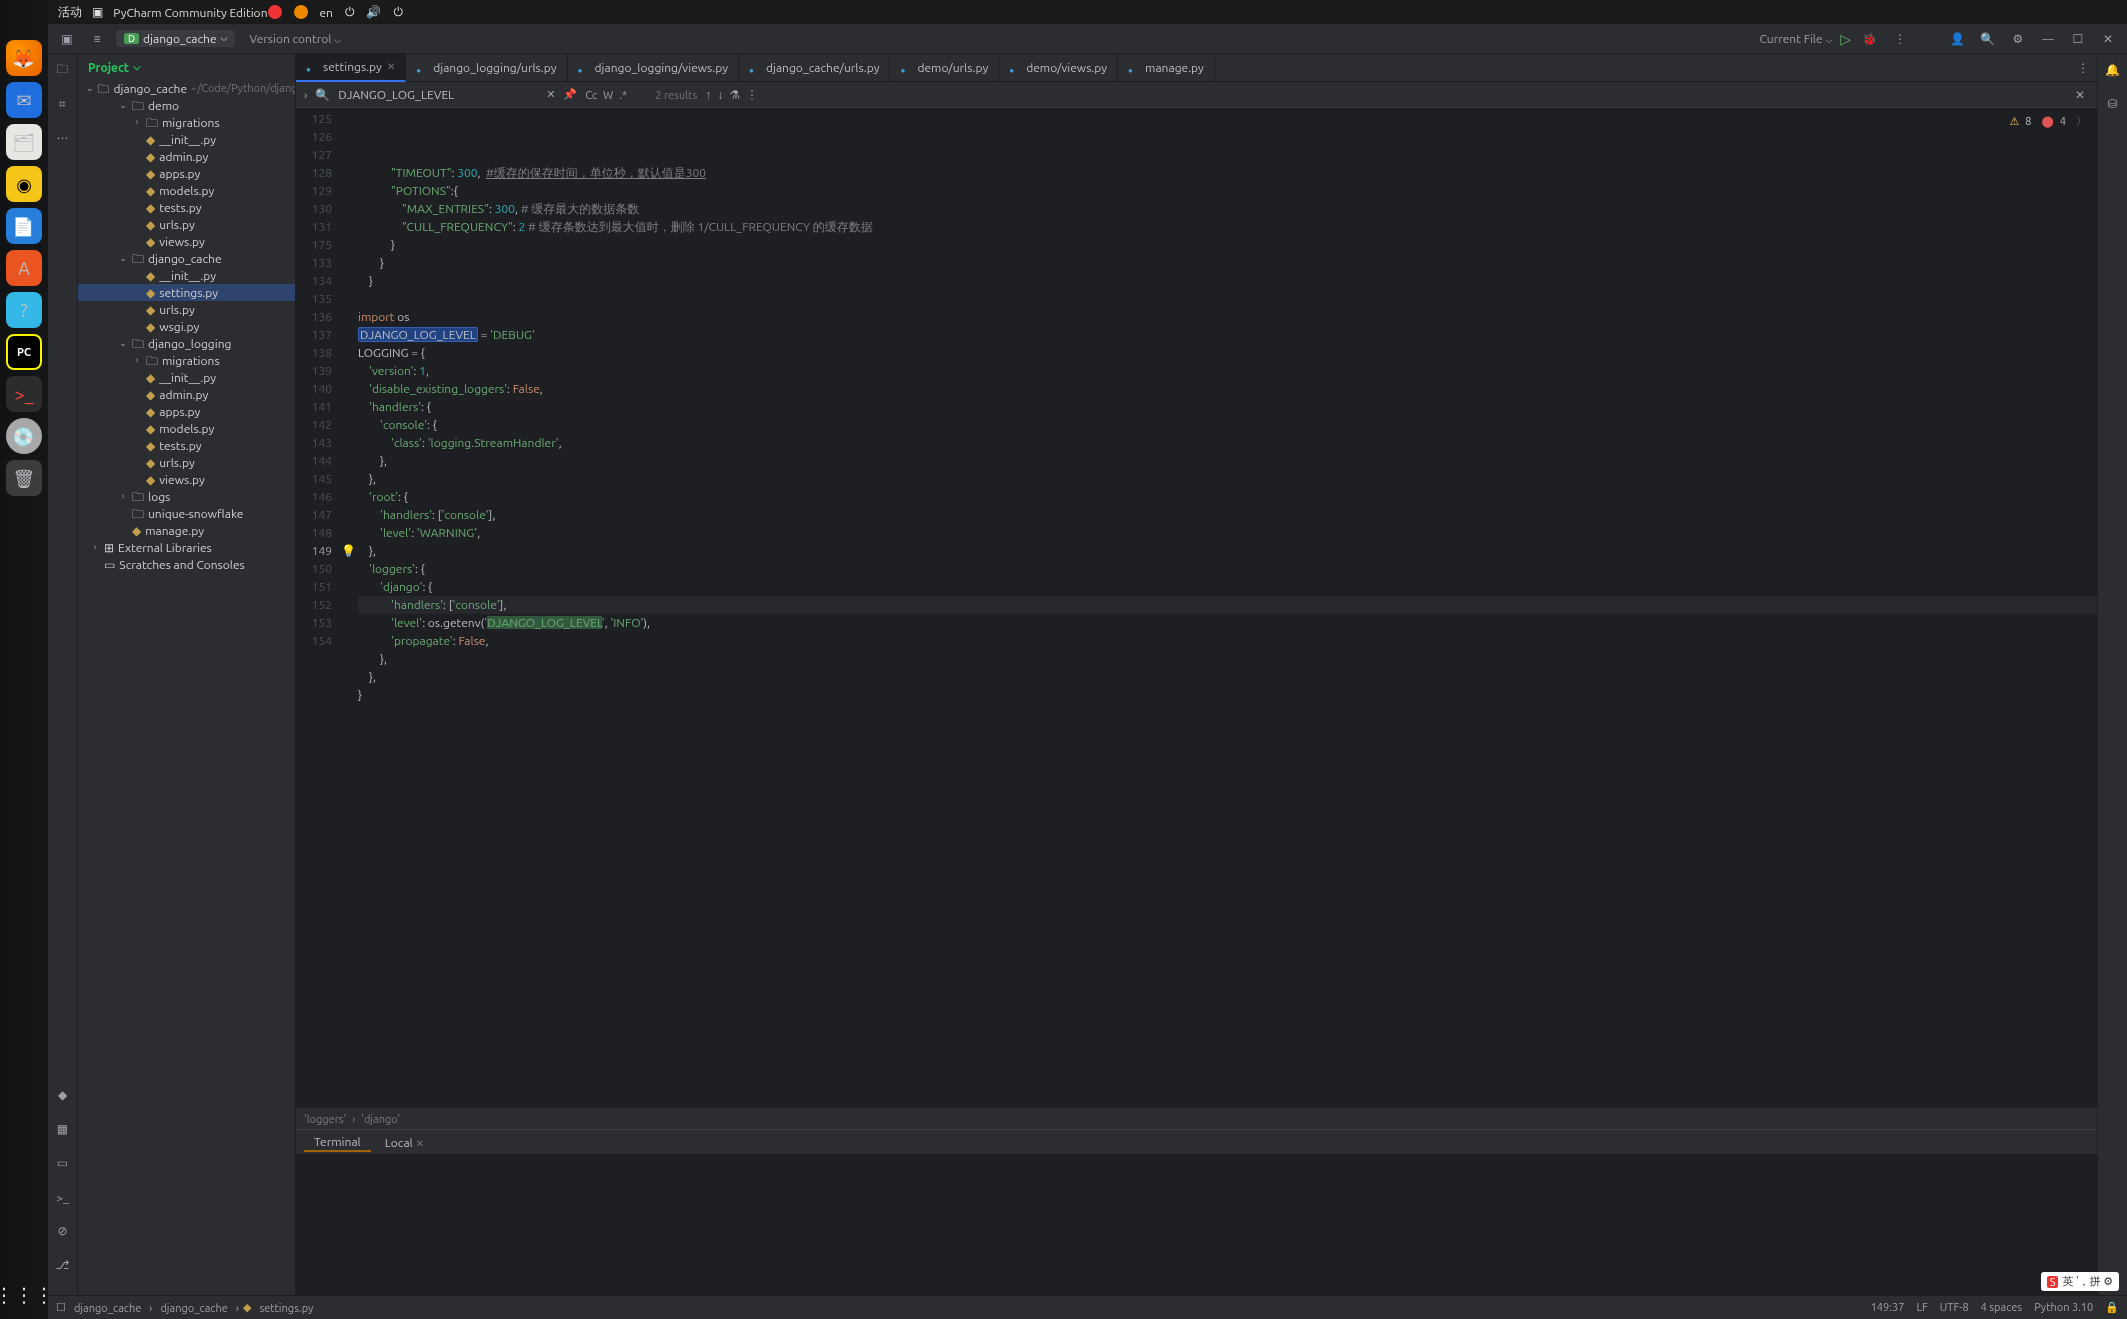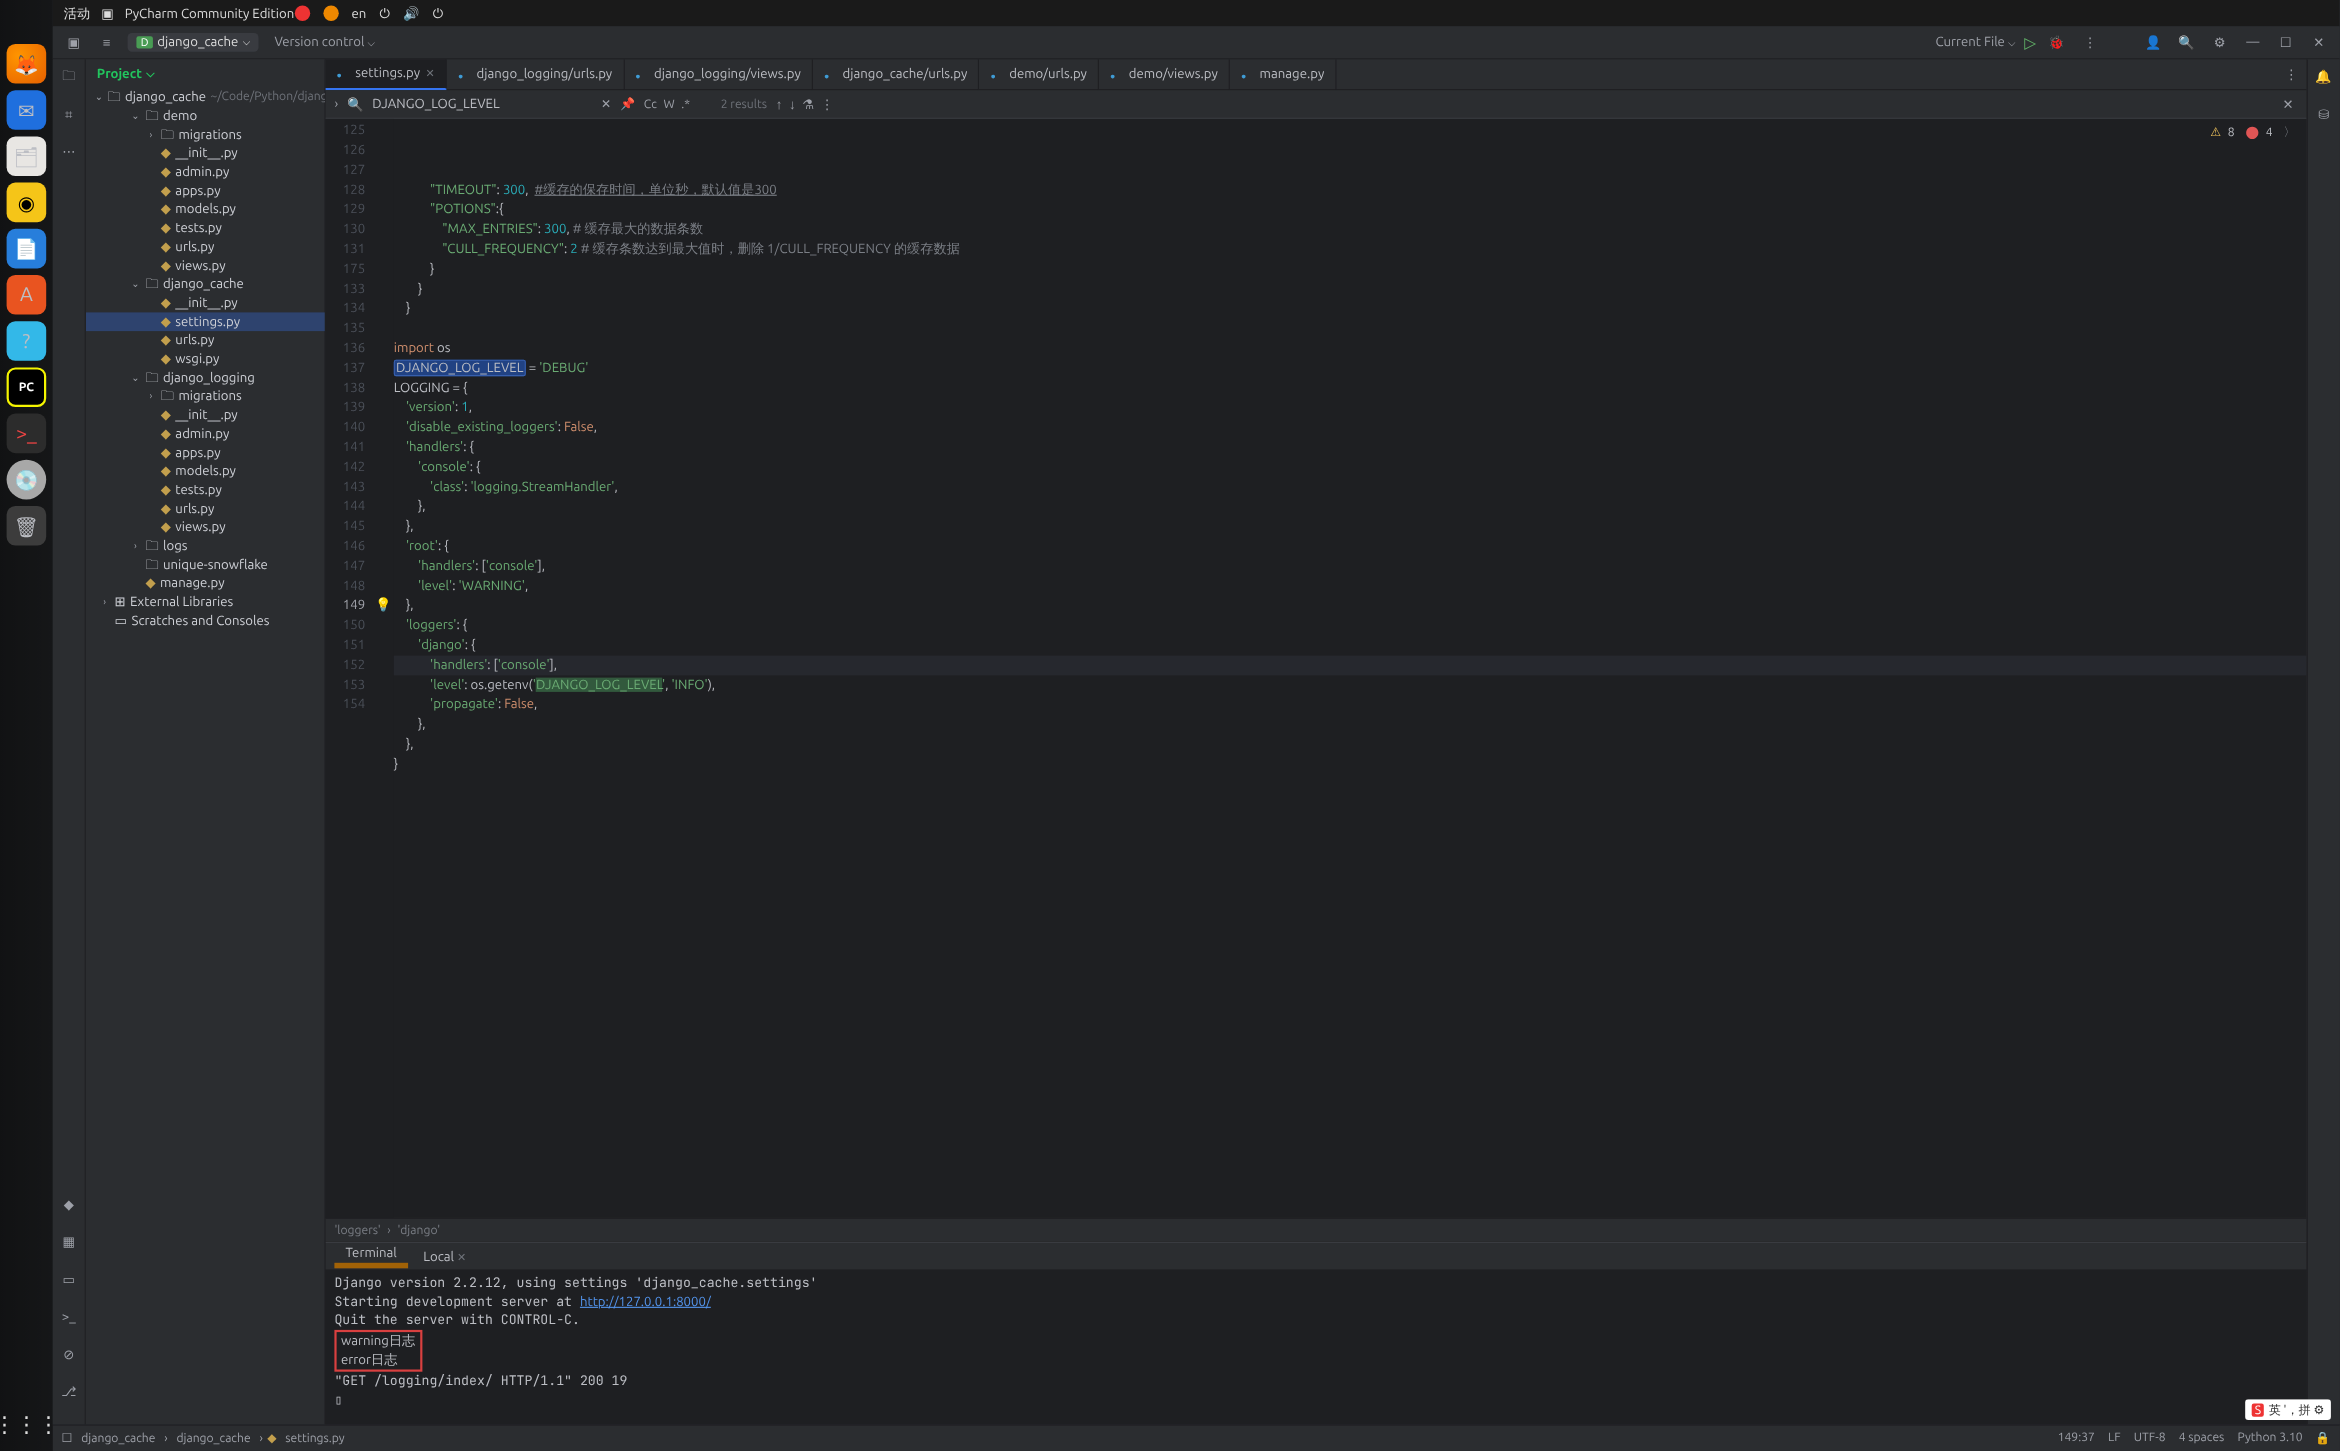--- a/index.html
+++ b/index.html
@@ -98,21 +98,21 @@
 .err-ico { color:#e05555;}
 
 .right-stripe { width:30px; background:#2b2d30; border-left:1px solid #1e1f22; display:flex; flex-direction:column; align-items:center; padding-top:6px; gap:14px;}
 
 .crumbs-bar { height:22px; background:#2b2d30; border-top:1px solid #1e1f22; display:flex; align-items:center; padding:0 8px; color:#7a7e85; font-size:11px; gap:6px;}
 
 
 .terminal-panel { height:166px; background:#1e1f22; border-top:1px solid #393b40; display:flex; flex-direction:column;}
 .term-tabs { height:24px; background:#2b2d30; display:flex; align-items:center; padding:0 8px; gap:4px;}
 .term-tab { padding:2px 10px; color:#bcbec4;}
-.term-tab.active { border-bottom:5px solid #a16207;}
+.term-tab.active { border-bottom:2px solid #a16207;}
 .term-body { flex:1; font-family:"JetBrains Mono",Consolas,monospace; font-size:12px; line-height:17px; padding:4px 8px; color:#bcbec4; white-space:pre;}
 .term-link { color:#5394ec; text-decoration:underline;}
 .term-box { border:2px solid #d94040; padding:0 4px; display:inline-block;}
 
 
 .statusbar { height:24px; background:#2b2d30; border-top:1px solid #1e1f22; display:flex; align-items:center; padding:0 8px; font-size:11px;}
 .sb-left { display:flex; gap:4px; align-items:center; color:#9da0a8;}
 .sb-crumb { padding:0 4px;}
 .sb-right { margin-left:auto; display:flex; gap:12px; color:#9da0a8;}
 
@@ -508,27 +508,20 @@
           <span>'loggers'</span>
           <span>›</span>
           <span>'django'</span>
         </div>
 
         <div class="terminal-panel">
           <div class="term-tabs">
             <span class="term-tab active">Terminal</span>
             <span class="term-tab"><span>Local</span> <span style="color:#6f737a;font-size:10px;">✕</span></span>
           </div>
-          <div class="term-body" id="term">Django version 2.2.12, using settings 'django_cache.settings'
-Starting development server at <span class="term-link">http://127.0.0.1:8000/</span>
-Quit the server with CONTROL-C.
-<span class="term-box">warning日志
-error日志</span>
-"GET /logging/index/ HTTP/1.1" 200 19
-▯</div>
         </div>
       </div>
 
       <div class="right-stripe">
         <span class="stripe-icon">🔔</span>
         <span class="stripe-icon">⛁</span>
       </div>
     </div>
 
     <div class="statusbar">

